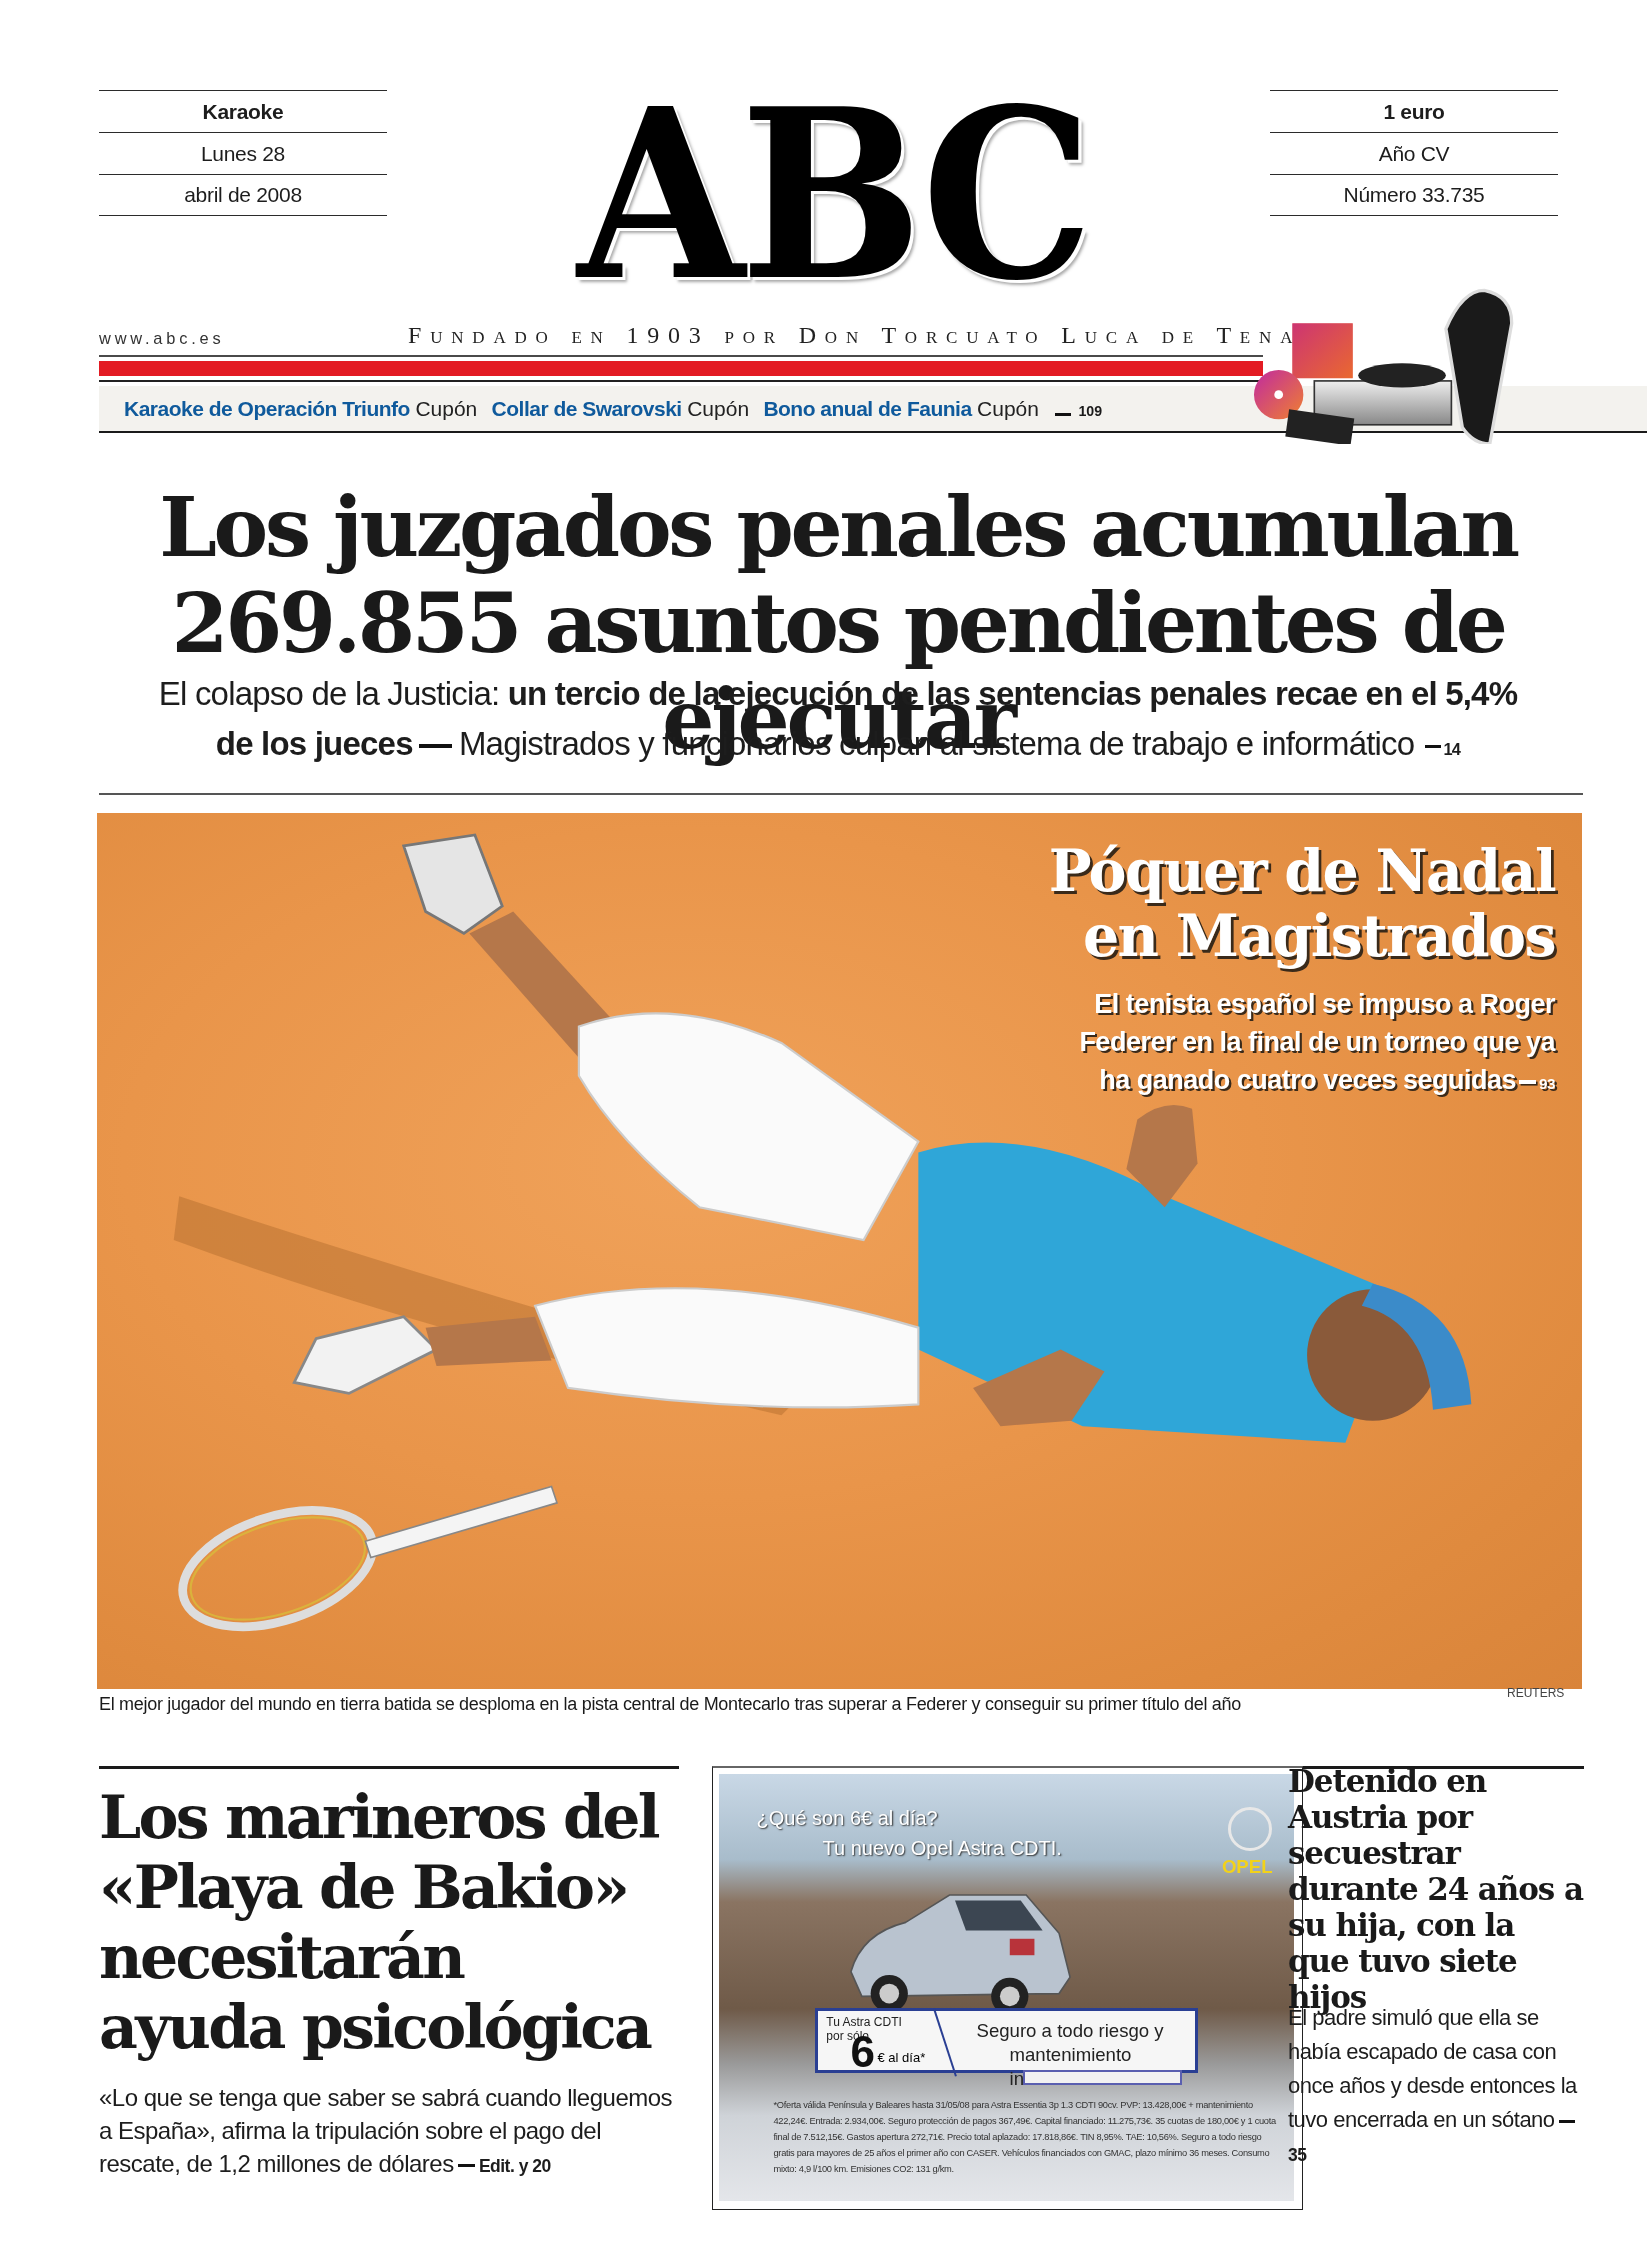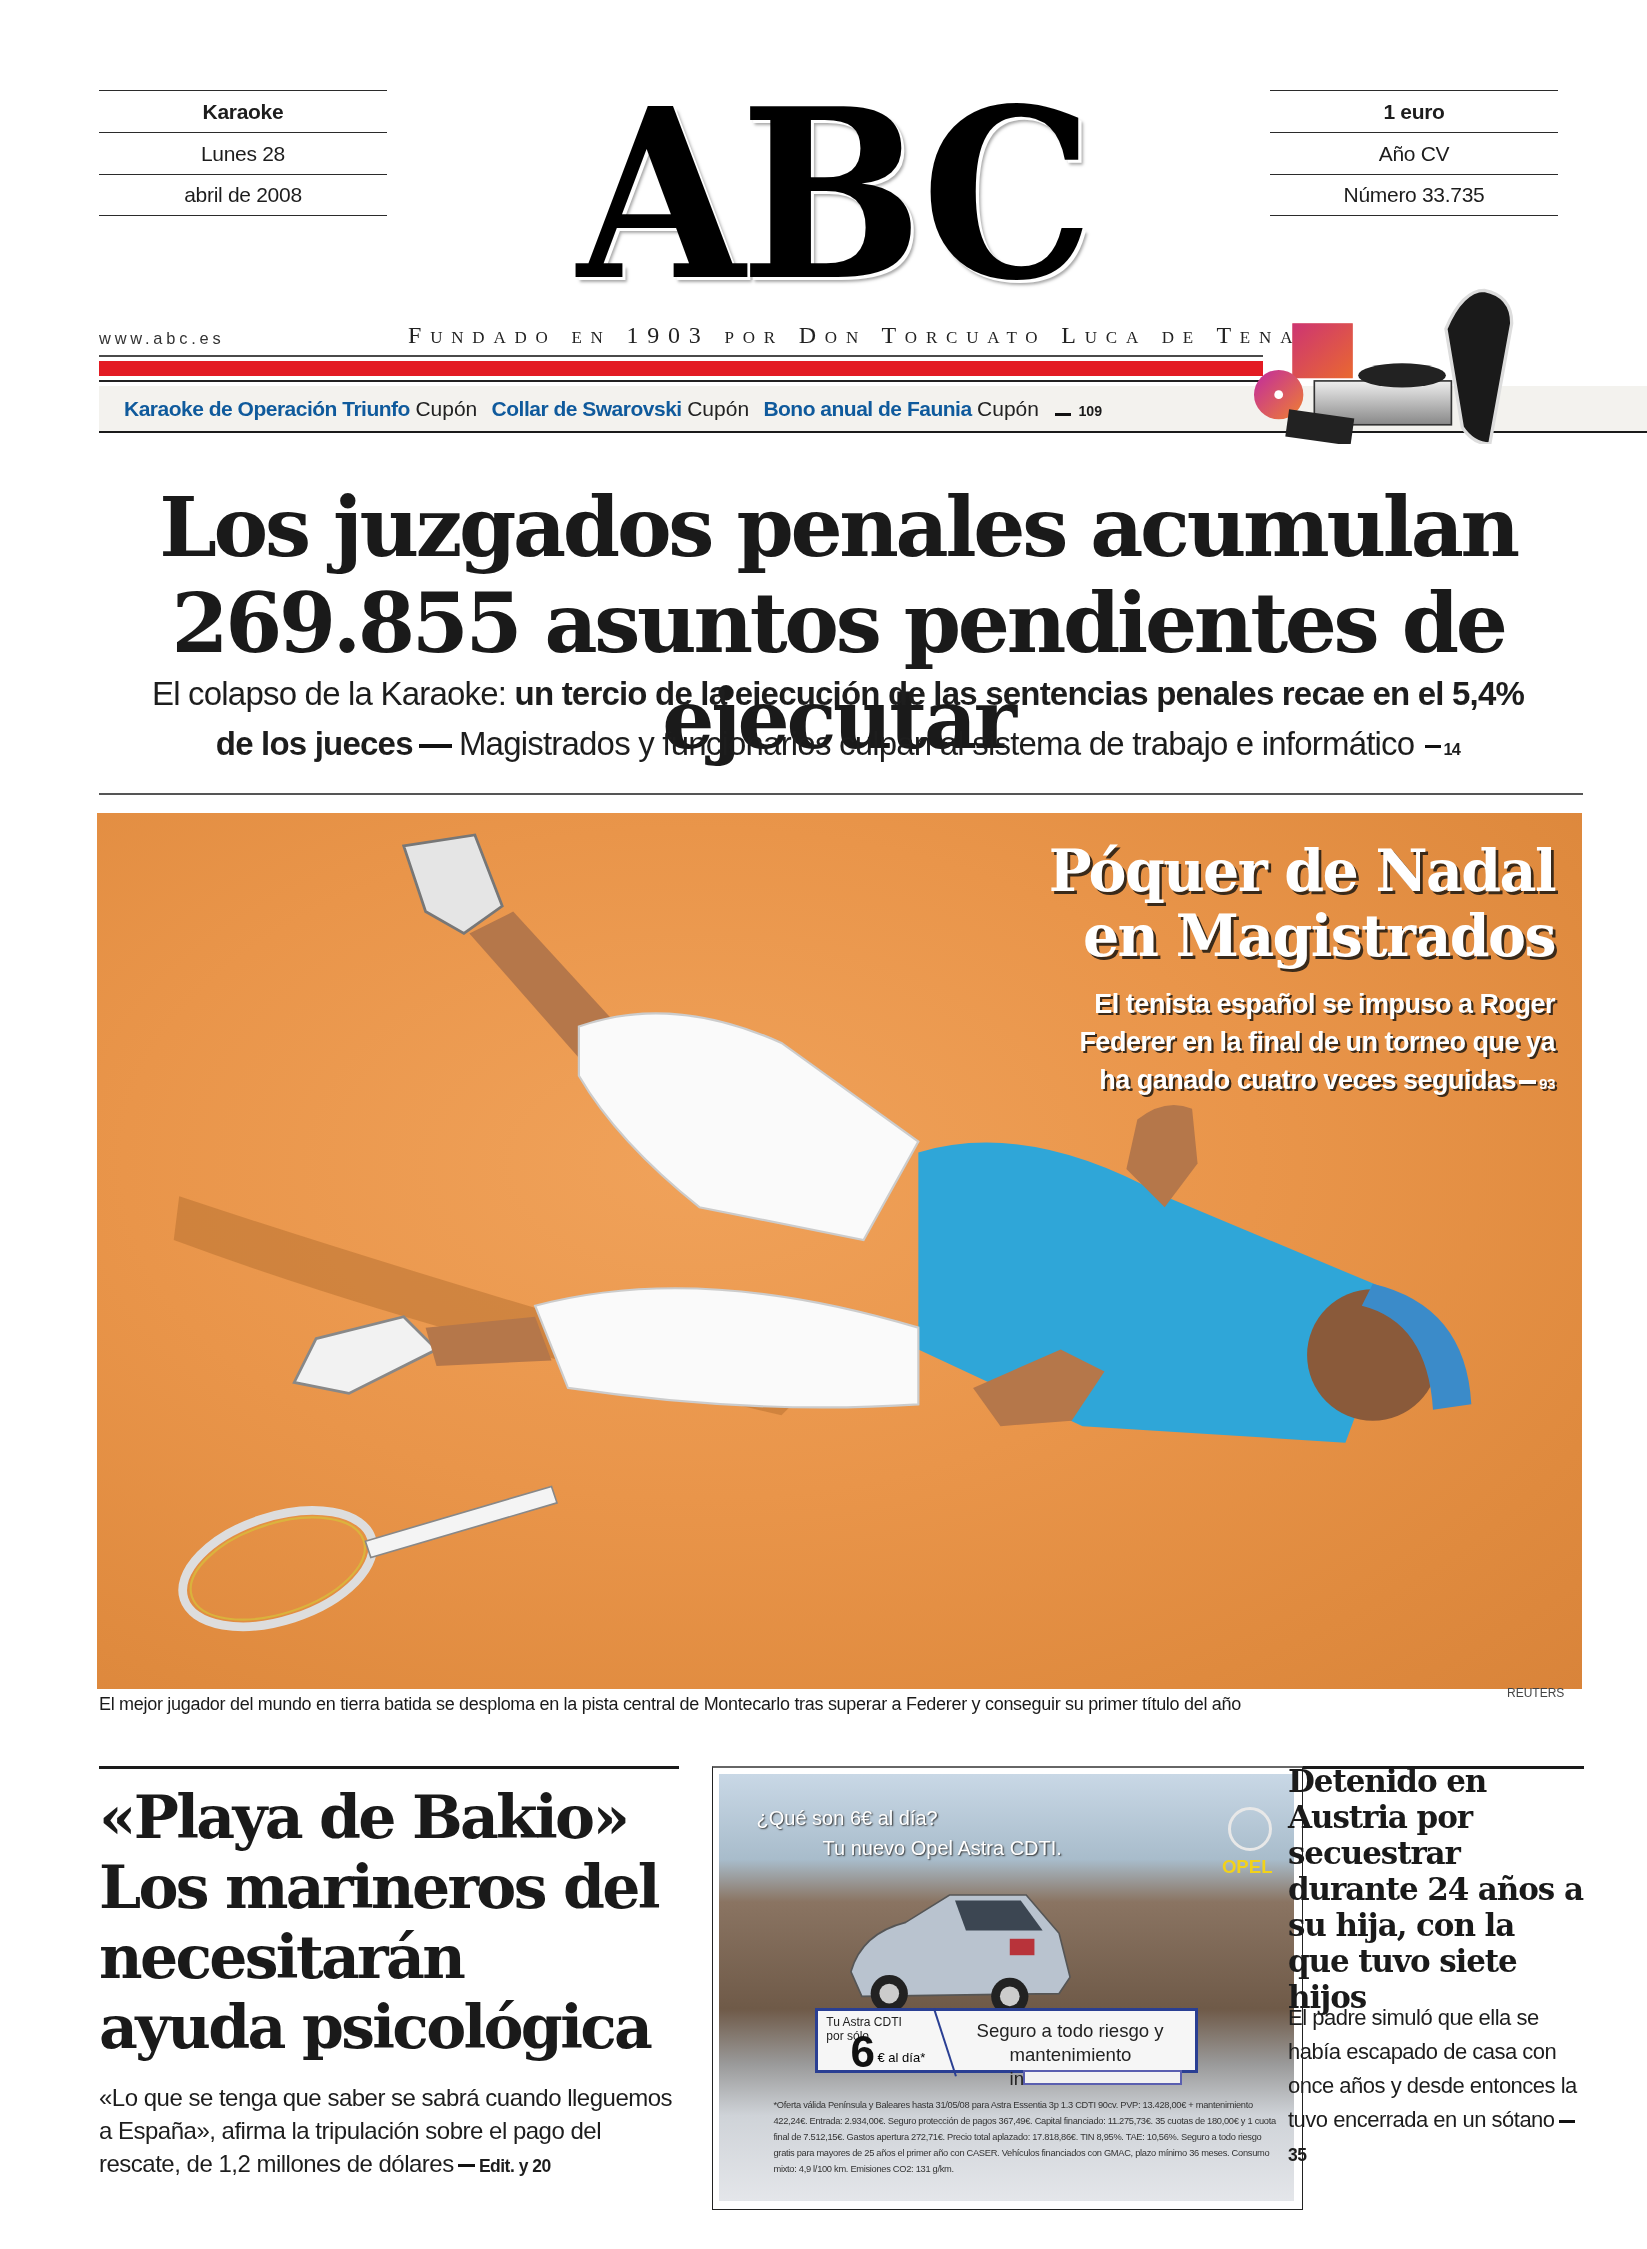--- a/index.html
+++ b/index.html
@@ -153,21 +153,21 @@
   <ellipse cx="270" cy="205" rx="80" ry="22" fill="#222"></ellipse>
   <path d="M350 120 Q380 50 420 50 Q470 60 470 110 L430 330 Q400 330 380 300 Z" fill="#1a1a1a" stroke="#ddd" stroke-width="6"></path>
 </svg>
 
 <div class="main-head">
   <div>Los juzgados penales acumulan</div>
   <div>269.855 asuntos pendientes de ejecutar</div>
 </div>
 <div class="main-sub">
   <div>
-    <span>El colapso de la Karaoke:</span>
+    <span>El colapso de la Justicia:</span>
     <b>un tercio de la ejecución de las sentencias penales recae en el 5,4%</b>
   </div>
   <div>
     <b>de los jueces</b><span class="dash"></span><span>Magistrados y funcionarios culpan al sistema de trabajo e informático</span>
     <span class="dash" style="width:16.4px;height:3.3px;margin:0 2.2px"></span><span class="pg">14</span>
   </div>
 </div>
 <div class="sep1"></div>
 
 <div class="photo">
@@ -205,22 +205,22 @@
     <div><span>ha ganado cuatro veces seguidas</span><span class="dash"></span><span class="pg">93</span></div>
   </div>
 </div>
 <div class="caption">El mejor jugador del mundo en tierra batida se desploma en la pista central de Montecarlo tras superar a Federer y conseguir su primer título del año</div>
 <div class="credit">REUTERS</div>
 
 <div class="col-rule" style="left:99px;width:580px"></div>
 <div class="col-rule" style="left:1288px;width:296px"></div>
 
 <div class="left-head">
+  <div>Los marineros del</div>
   <div>«Playa de Bakio»</div>
-  <div>Los marineros del</div>
   <div>necesitarán</div>
   <div>ayuda psicológica</div>
 </div>
 <div class="left-body">
   <span>«Lo que se tenga que saber se sabrá cuando lleguemos a España», afirma la tripulación sobre el pago del rescate, de 1,2 millones de dólares</span><span class="dash"></span><span class="pg">Edit. y 20</span>
 </div>
 
 <div class="ad">
   <div class="ad-img">
     <div class="ad-head1">¿Qué son 6€ al día?</div>

